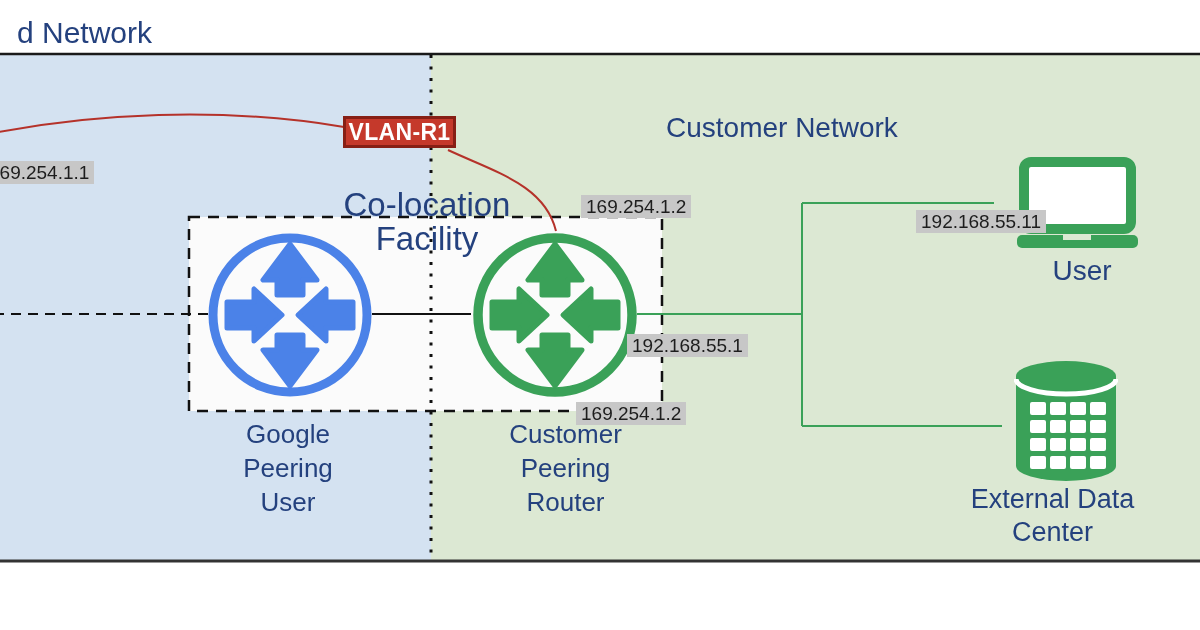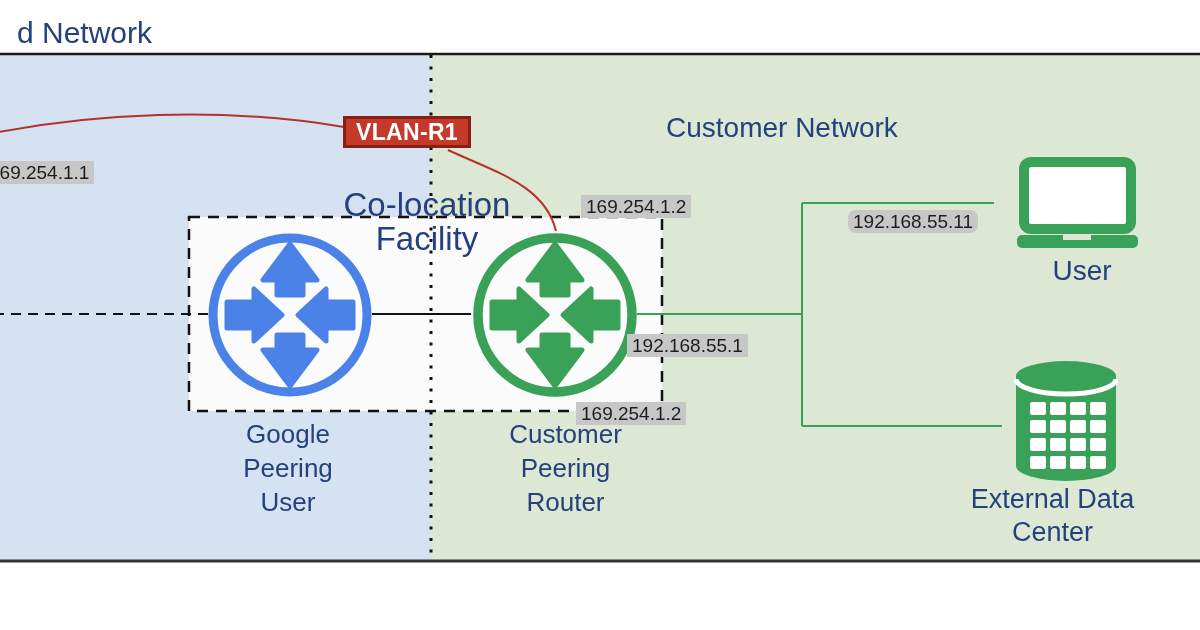--- a/index.html
+++ b/index.html
@@ -25,24 +25,24 @@
   #edc-label{left:950px;top:483px;width:205px;text-align:center;font-size:27px;line-height:33px;}
   
   .ip{
     display:inline-block;background:#c7c7c7;color:#1d1d1d;
     font-size:19px;line-height:23px;padding:0 5px;white-space:nowrap;
   }
   #ip-gpe{left:-16px;top:161px;}
   #ip-cpr-top{left:581px;top:195px;}
   #ip-cpr-lan{left:627px;top:334px;}
   #ip-cpr-bottom{left:576px;top:402px;}
-  #ip-user{left:848px;top:210px;border-radius:8px;}
+  #ip-user{left:916px;top:210px;}
   
   #vlan-tag{
-    left:343px;top:116px;width:128px;height:32px;box-sizing:border-box;
+    left:343px;top:116px;width:113px;height:32px;box-sizing:border-box;
     background:#c5392b;border:3px solid #871f15;color:#ffffff;
     font-weight:700;font-size:23px;line-height:26px;text-align:center;
     letter-spacing:0.3px;
   }
   .icon-svg{position:absolute;}
 </style>
 </head>
 <body>
 
 <div id="stage">

